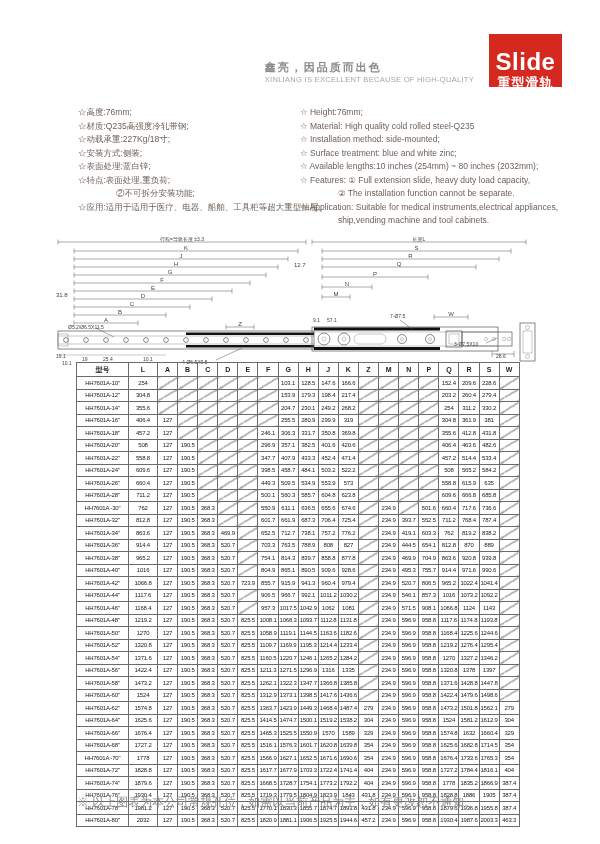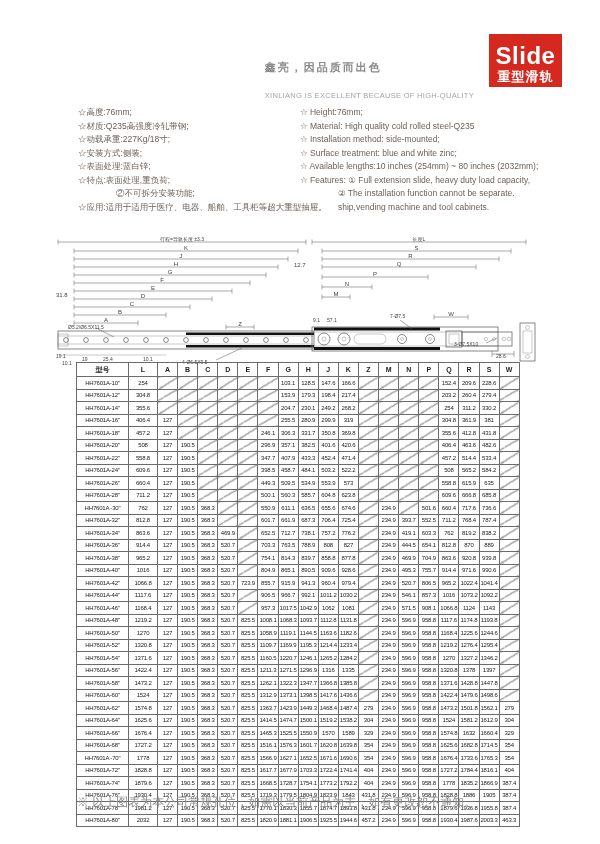--- a/index.html
+++ b/index.html
@@ -1,23 +1,23 @@
 <!DOCTYPE html>
 <html><head>
 <meta charset="utf-8">
 <style>
   html,body{margin:0;padding:0}
   body{width:600px;height:844px;background:#fff;font-family:"Liberation Sans",sans-serif;color:#333;position:relative;overflow:hidden}
   
   .logo{position:absolute;top:34px;right:38px;width:73px;height:53px;background:#d5281f;color:#fff;text-align:center}
-  .logo-t1{font-size:24px;font-weight:bold;line-height:27px;margin-top:8px;letter-spacing:0.5px}
+  .logo-t1{font-size:24px;font-weight:bold;line-height:27px;margin-top:14px;letter-spacing:0.5px}
   .logo-t2{font-size:13px;font-weight:bold;letter-spacing:1px;line-height:16px}
   .tagline{position:absolute;top:60px;right:126px;text-align:left}
   .tg-cn{font-size:11px;color:#8a8a8a;font-weight:bold;letter-spacing:2px}
-  .tg-en{font-size:7.5px;color:#a5a5a5;margin-top:16px;letter-spacing:0.3px}
+  .tg-en{font-size:7.5px;color:#a5a5a5;margin-top:0;letter-spacing:0.3px}
   
   .specs{position:absolute;top:106px;left:78px;width:470px;display:flex}
   .spec-col-cn{width:222px}
   .spec-col-en{width:248px}
   .spec-line{font-size:8.5px;line-height:13.5px;color:#6d5f57;white-space:nowrap}
   .spec-line.indent{padding-left:38px}
   
   .diagram{position:absolute;top:237px;left:56px;width:488px;height:128px}
   .diagram svg{display:block}
   .dl{stroke:#555;stroke-width:0.5}
@@ -57,20 +57,21 @@
       <div class="spec-line">☆应用:适用于适用于医疗、电器、船舶、工具柜等超大重型抽屉。</div>
     </div>
   <div class="spec-col-en" id="spec-en">
       <div class="spec-line">☆ Height:76mm;</div>
       <div class="spec-line">☆ Material: High quality cold rolled steel-Q235</div>
       <div class="spec-line">☆ Installation method: side-mounted;</div>
       <div class="spec-line">☆ Surface treatment: blue and white zinc;</div>
       <div class="spec-line">☆ Available lengths:10 inches (254mm) ~ 80 inches (2032mm);</div>
       <div class="spec-line">☆ Features: ① Full extension slide, heavy duty load capacity,</div>
       <div class="spec-line indent">② The installation function cannot be separate.</div>
+      <div class="spec-line">☆ Application: Suitable for medical instruments,electrical appliances,</div>
       <div class="spec-line indent">ship,vending machine and tool cabinets.</div>
     </div>
 </div>
 
 <div class="diagram">
 <svg id="dsvg" width="488" height="128" viewBox="0 0 488 128">
 
   <g>
     <rect x="2" y="94" width="256" height="18" class="ol"></rect>
     <line x1="2" y1="99" x2="258" y2="99" class="thin"></line>

